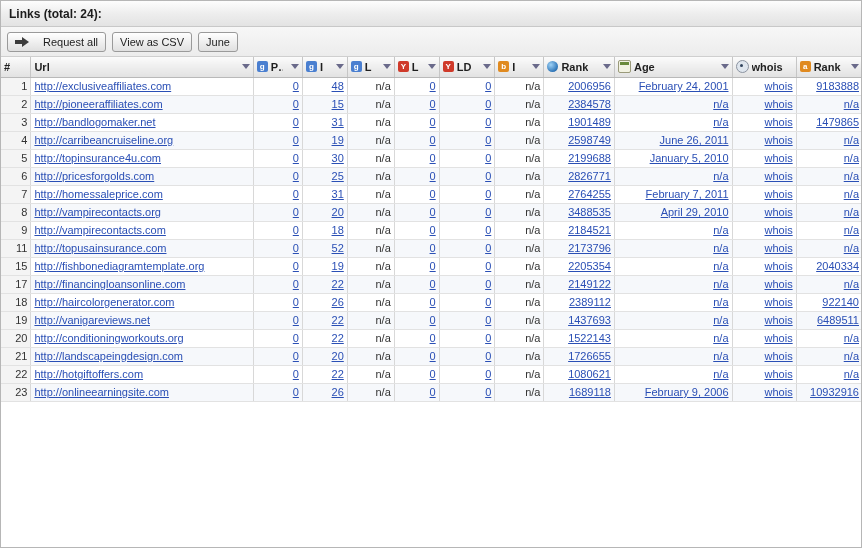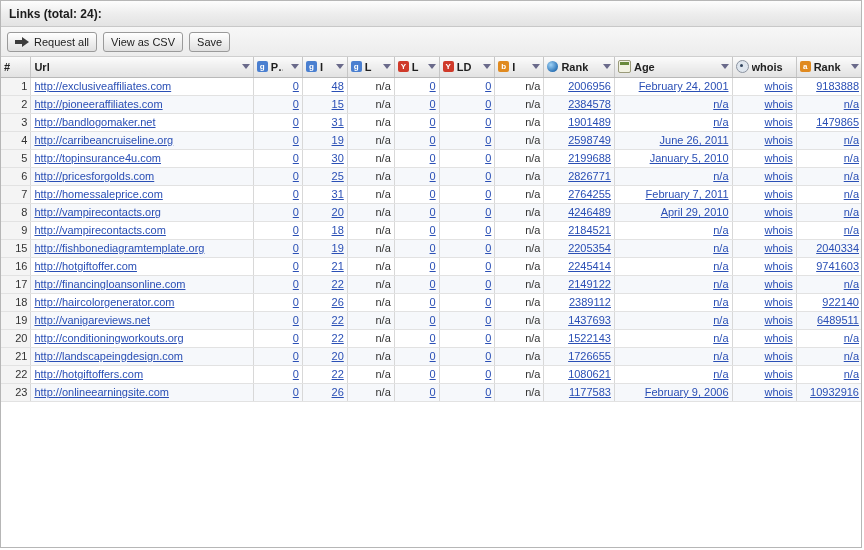--- a/index.html
+++ b/index.html
@@ -52,21 +52,21 @@
   .btn {
     height: 20px;
     border: 1px solid #9a9a9a;
     border-radius: 3px;
     background: linear-gradient(to bottom, #ffffff 0%, #f0f0f0 48%, #e0e0e0 100%);
     font-size: 11px;
     color: #1d1d1d;
     padding: 0 7px;
     display: inline-flex;
     align-items: center;
-    gap: 5px;
+    gap: 14px;
     cursor: pointer;
     box-sizing: border-box;
     font-family: "Liberation Sans", sans-serif;
   }
   .arrow-icon {
     display: inline-block;
     width: 14px; height: 10px;
     position: relative;
   }
   .arrow-icon::before {
@@ -198,21 +198,21 @@
 
   <div class="toolbar">
     <button class="btn">
       <span class="arrow-icon"></span>
       <span>Request all</span>
     </button>
     <button class="btn">
       <span>View as CSV</span>
     </button>
     <button class="btn">
-      <span>Save</span>
+      <span>June</span>
     </button>
   </div>
 
   <div class="grid-wrap">
     <table class="grid">
       <colgroup id="grid-cols">
           <col style="width: 28px;">
           <col style="width: 208px;">
           <col style="width: 46px;">
           <col style="width: 42px;">
@@ -422,68 +422,68 @@
           </tr>
           <tr class="row">
             <td class="idx">8</td>
             <td><a class="lnk">http://vampirecontacts.org</a></td>
             <td class="num"><a class="lnk">0</a></td>
             <td class="num"><a class="lnk">20</a></td>
             <td class="num">n/a</td>
             <td class="num"><a class="lnk">0</a></td>
             <td class="num"><a class="lnk">0</a></td>
             <td class="num">n/a</td>
-            <td class="num"><a class="lnk">4246489</a></td>
+            <td class="num"><a class="lnk">3488535</a></td>
             <td class="num"><a class="lnk">April 29, 2010</a></td>
             <td class="num"><a class="lnk">whois</a></td>
             <td class="num"><a class="lnk">n/a</a></td>
           </tr>
           <tr class="row">
             <td class="idx">9</td>
             <td><a class="lnk">http://vampirecontacts.com</a></td>
             <td class="num"><a class="lnk">0</a></td>
             <td class="num"><a class="lnk">18</a></td>
             <td class="num">n/a</td>
             <td class="num"><a class="lnk">0</a></td>
             <td class="num"><a class="lnk">0</a></td>
             <td class="num">n/a</td>
             <td class="num"><a class="lnk">2184521</a></td>
             <td class="num"><a class="lnk">n/a</a></td>
             <td class="num"><a class="lnk">whois</a></td>
             <td class="num"><a class="lnk">n/a</a></td>
           </tr>
           <tr class="row">
+            <td class="idx">11</td>
+            <td><a class="lnk">http://topusainsurance.com</a></td>
+            <td class="num"><a class="lnk">0</a></td>
+            <td class="num"><a class="lnk">52</a></td>
+            <td class="num">n/a</td>
+            <td class="num"><a class="lnk">0</a></td>
+            <td class="num"><a class="lnk">0</a></td>
+            <td class="num">n/a</td>
+            <td class="num"><a class="lnk">2173796</a></td>
+            <td class="num"><a class="lnk">n/a</a></td>
+            <td class="num"><a class="lnk">whois</a></td>
+            <td class="num"><a class="lnk">n/a</a></td>
+          </tr>
+          <tr class="row">
             <td class="idx">15</td>
             <td><a class="lnk">http://fishbonediagramtemplate.org</a></td>
             <td class="num"><a class="lnk">0</a></td>
             <td class="num"><a class="lnk">19</a></td>
             <td class="num">n/a</td>
             <td class="num"><a class="lnk">0</a></td>
             <td class="num"><a class="lnk">0</a></td>
             <td class="num">n/a</td>
             <td class="num"><a class="lnk">2205354</a></td>
             <td class="num"><a class="lnk">n/a</a></td>
             <td class="num"><a class="lnk">whois</a></td>
             <td class="num"><a class="lnk">2040334</a></td>
           </tr>
           <tr class="row">
-            <td class="idx">16</td>
-            <td><a class="lnk">http://hotgiftoffer.com</a></td>
-            <td class="num"><a class="lnk">0</a></td>
-            <td class="num"><a class="lnk">21</a></td>
-            <td class="num">n/a</td>
-            <td class="num"><a class="lnk">0</a></td>
-            <td class="num"><a class="lnk">0</a></td>
-            <td class="num">n/a</td>
-            <td class="num"><a class="lnk">2245414</a></td>
-            <td class="num"><a class="lnk">n/a</a></td>
-            <td class="num"><a class="lnk">whois</a></td>
-            <td class="num"><a class="lnk">9741603</a></td>
-          </tr>
-          <tr class="row">
             <td class="idx">17</td>
             <td><a class="lnk">http://financingloansonline.com</a></td>
             <td class="num"><a class="lnk">0</a></td>
             <td class="num"><a class="lnk">22</a></td>
             <td class="num">n/a</td>
             <td class="num"><a class="lnk">0</a></td>
             <td class="num"><a class="lnk">0</a></td>
             <td class="num">n/a</td>
             <td class="num"><a class="lnk">2149122</a></td>
             <td class="num"><a class="lnk">n/a</a></td>
@@ -562,21 +562,21 @@
           </tr>
           <tr class="row">
             <td class="idx">23</td>
             <td><a class="lnk">http://onlineearningsite.com</a></td>
             <td class="num"><a class="lnk">0</a></td>
             <td class="num"><a class="lnk">26</a></td>
             <td class="num">n/a</td>
             <td class="num"><a class="lnk">0</a></td>
             <td class="num"><a class="lnk">0</a></td>
             <td class="num">n/a</td>
-            <td class="num"><a class="lnk">1177583</a></td>
+            <td class="num"><a class="lnk">1689118</a></td>
             <td class="num"><a class="lnk">February 9, 2006</a></td>
             <td class="num"><a class="lnk">whois</a></td>
             <td class="num"><a class="lnk">10932916</a></td>
           </tr>
         </tbody>
     </table>
   </div>
 
 </div>
 

